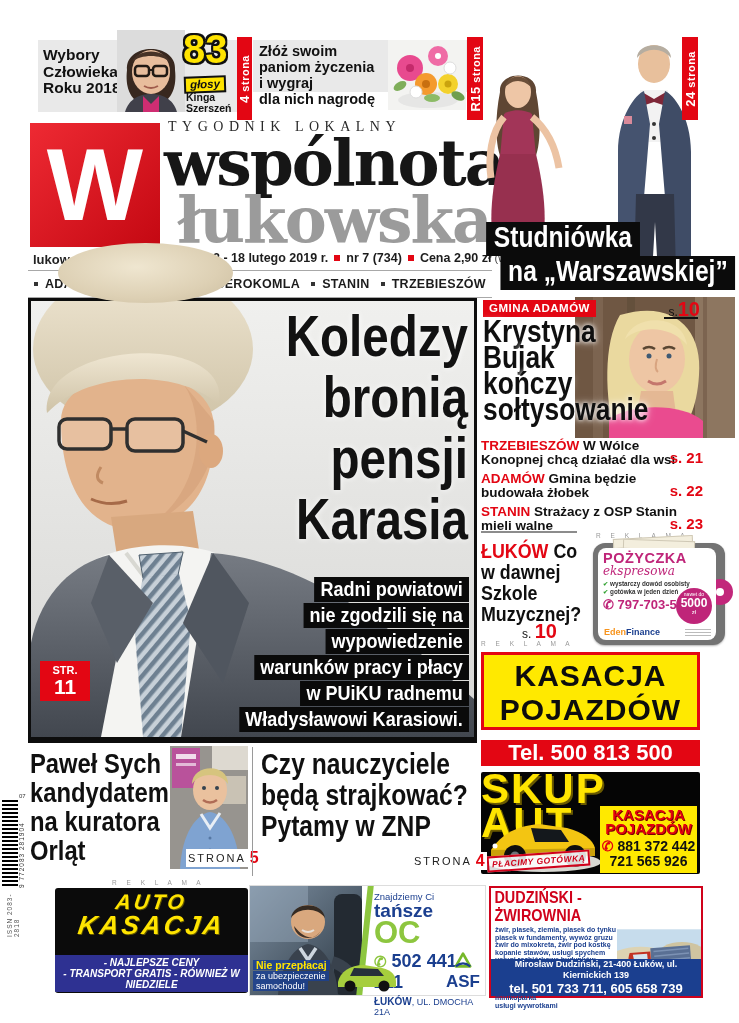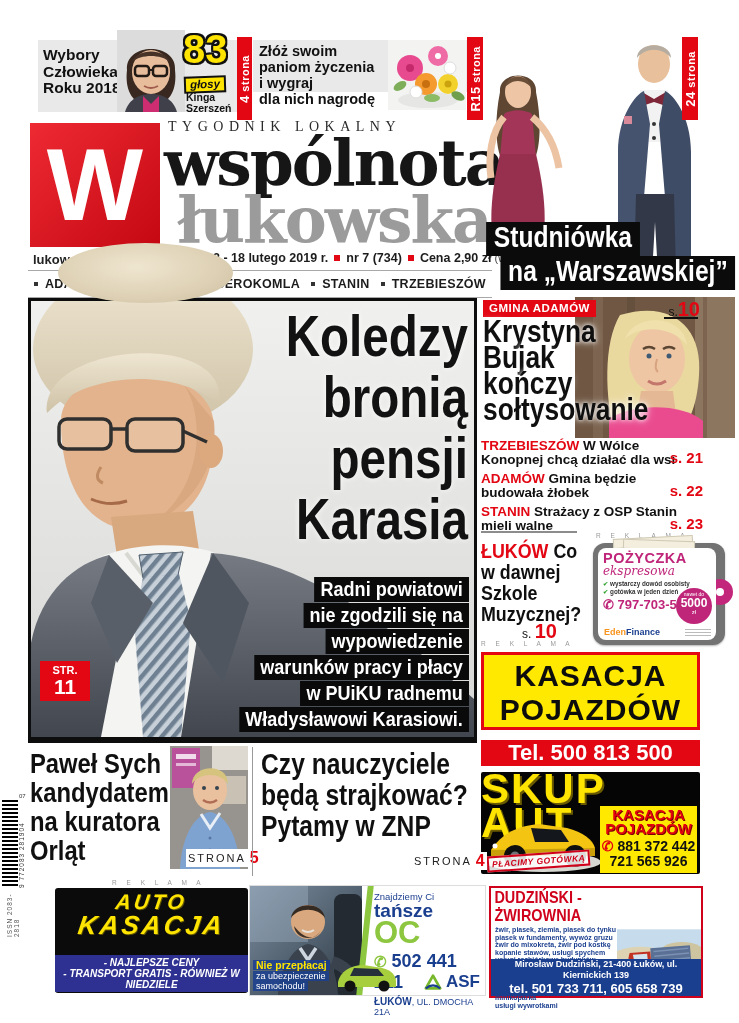--- a/index.html
+++ b/index.html
@@ -135,21 +135,21 @@
   .oc-sliver{width:6px;flex:none;background:#8dc63f;transform:skewX(-6deg);}
   .oc-panel{position:relative;flex:1;padding:5px 6px 3px;}
   .oc-find{font-size:9.5px;color:#1b3f8f;}
   .oc-cheap{font-size:19px;font-weight:bold;color:#1b3f8f;line-height:18px;}
   .oc-big{font-size:31px;font-weight:bold;color:#8dc63f;line-height:24px;}
   .oc-phone{font-size:18px;font-weight:bold;color:#1b3f8f;margin-top:4px;}
   .oc-phone em{color:#8dc63f;font-style:normal;font-size:15px;}
   .oc-addr{font-size:9px;color:#1b3f8f;margin-top:3px;}
   .oc-addr b{font-size:10px;}
   .oc-brand{position:absolute;right:5px;bottom:3px;display:flex;align-items:center;gap:3px;
-       font-weight:bold;font-size:17px;color:#1b3f8f;}
+       font-weight:bold;font-size:17px;color:#1b3f8f;flex-direction:column;}
   .oc-hook{position:absolute;left:3px;bottom:4px;font-size:9px;line-height:10px;color:#fff;}
   .oc-hook .y{color:#ffe400;font-weight:bold;font-size:10.5px;}
   .oc-hook span{background:rgba(27,63,143,.85);padding:0 3px;display:inline-block;}
 
   .zwir{border:2px solid #d0021b;background:#fff;box-sizing:border-box;}
   .zwir-title{color:#d0021b;font-weight:bold;font-size:17px;line-height:18px;padding:1px 4px;}
   .zwir-body{display:flex;}
   .zwir-services{width:122px;flex:none;padding-left:4px;}
   .zwir-services div{font-size:7px;line-height:7.6px;font-weight:bold;color:#1b3f8f;}
   .zwir-band{background:#1b3f8f;color:#fff;text-align:center;}

